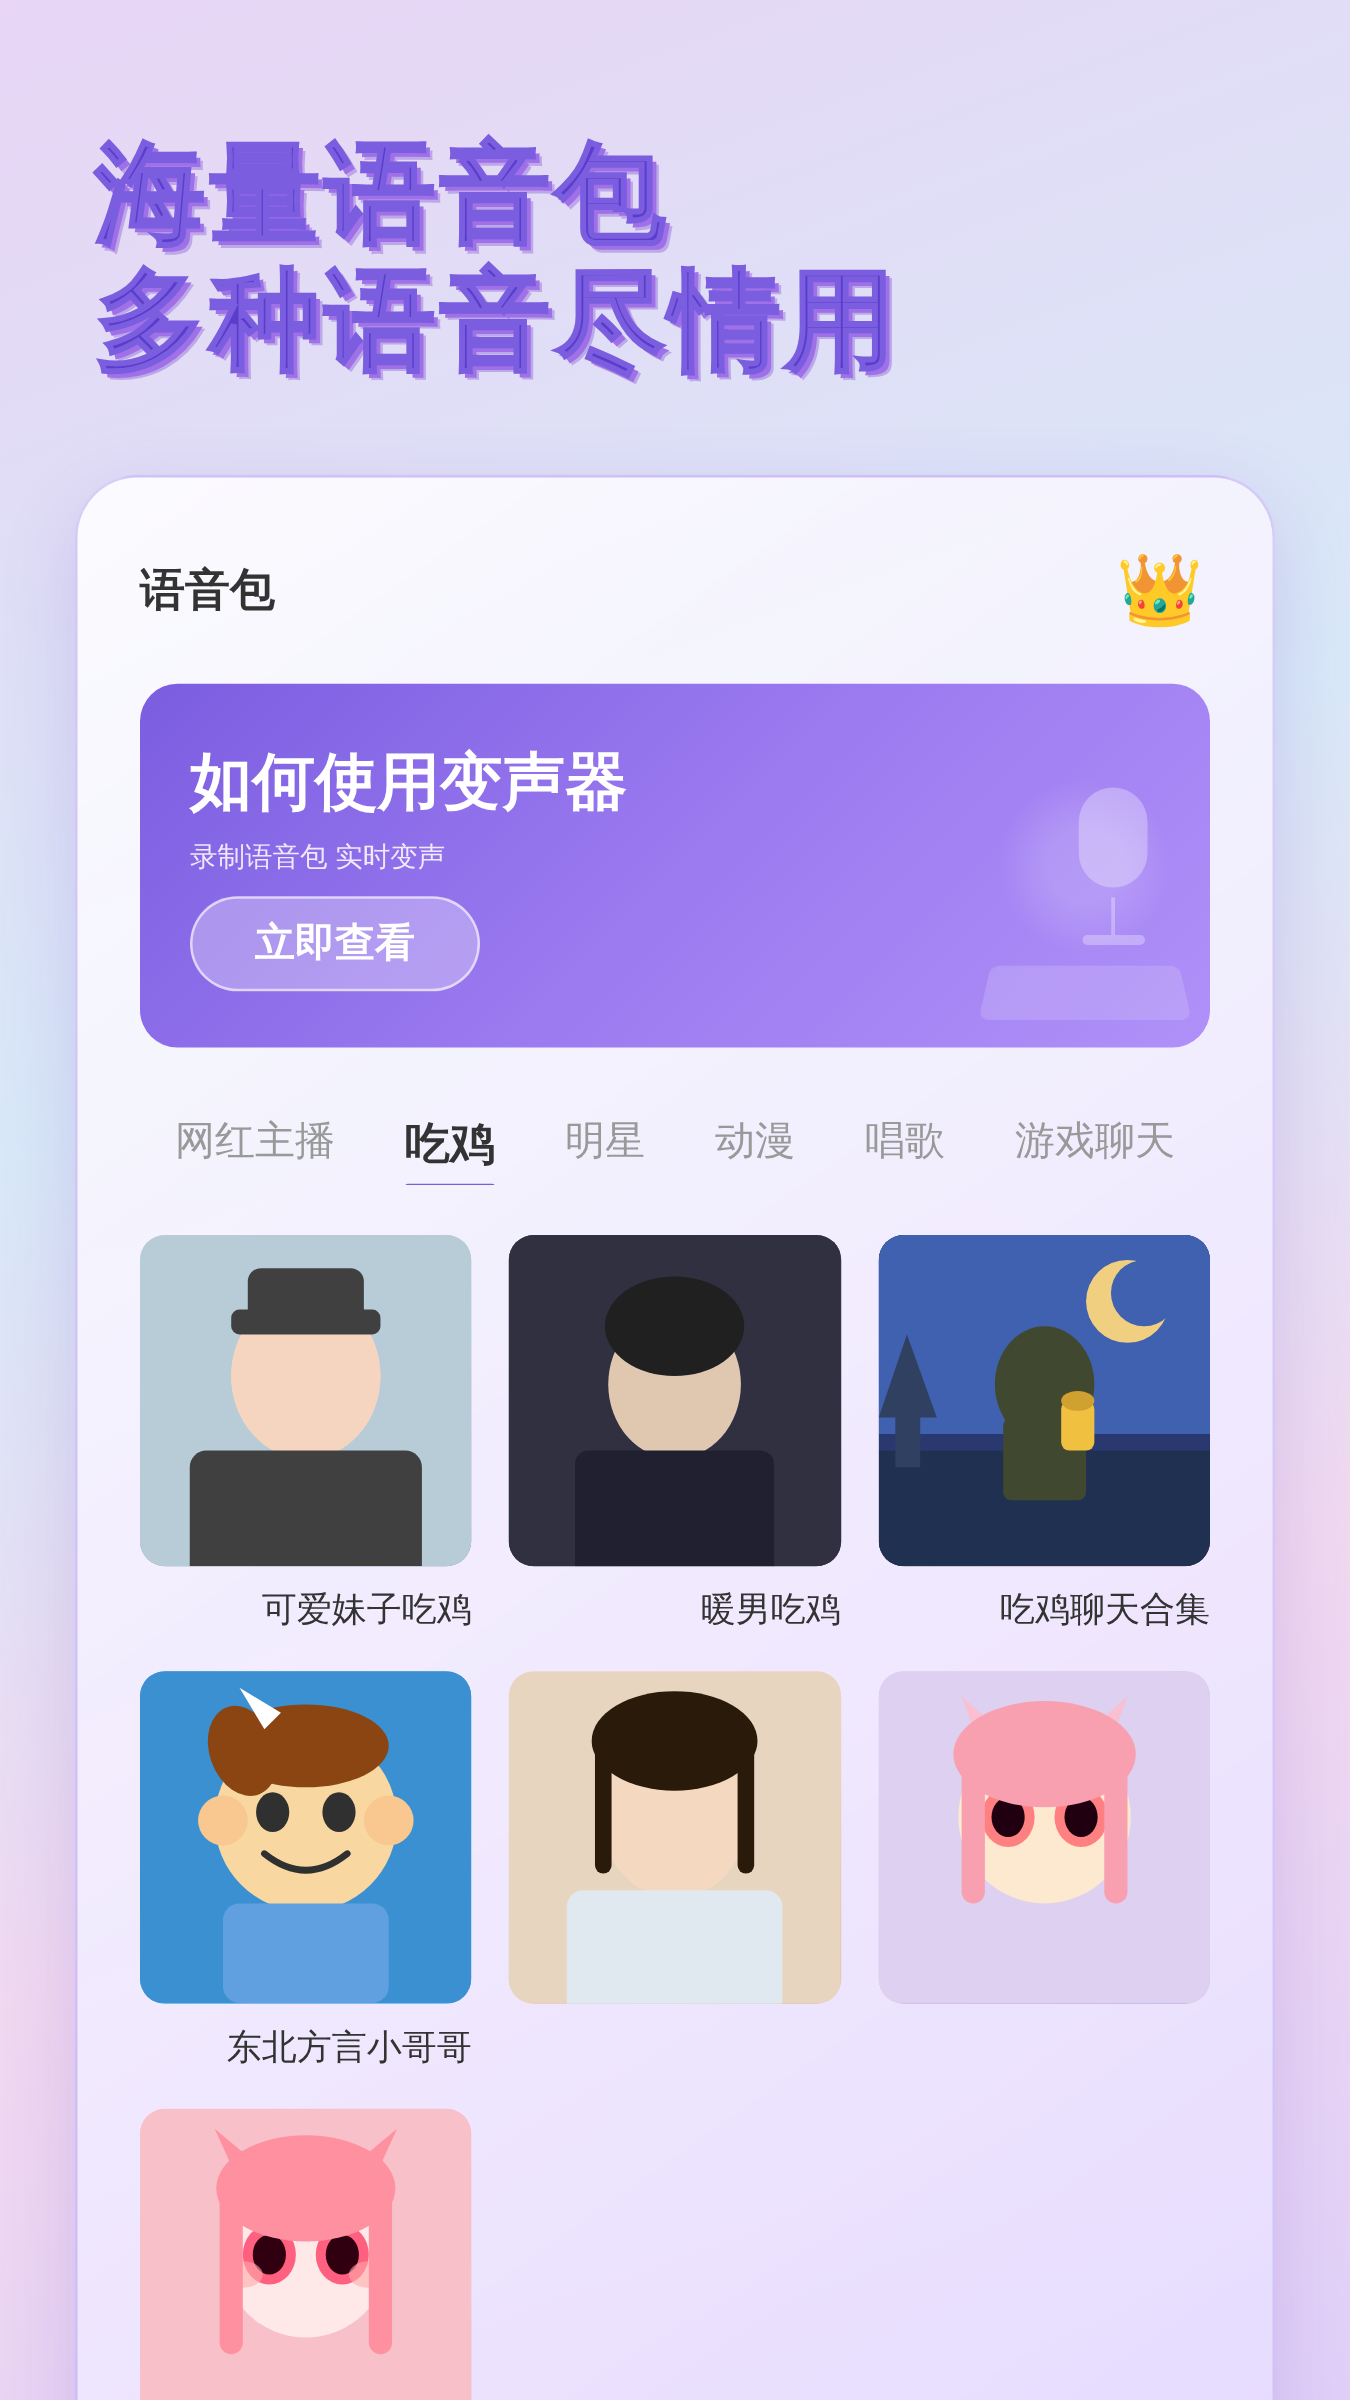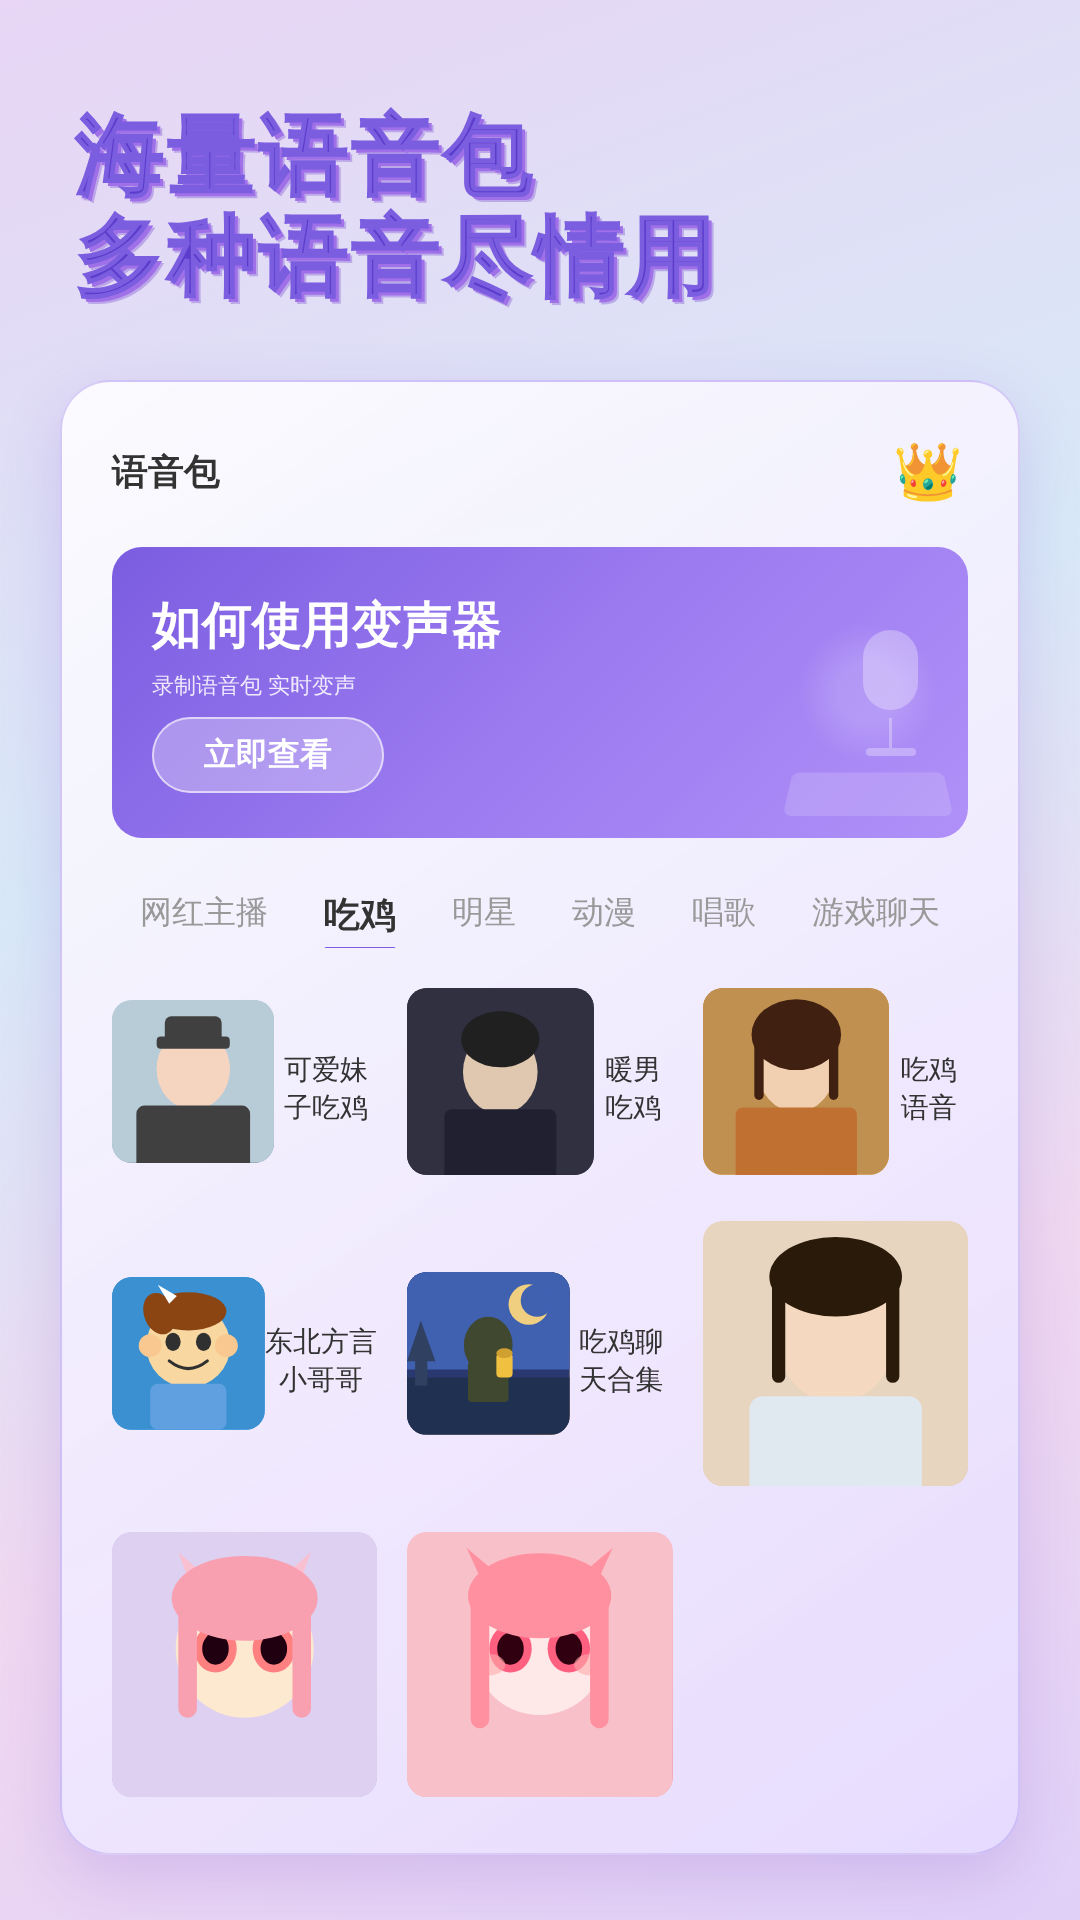--- a/index.html
+++ b/index.html
@@ -180,22 +180,22 @@
       border-radius: 3px;
     }
 
     .grid {
       display: grid;
       grid-template-columns: repeat(3, 1fr);
       gap: 30px;
     }
     .grid-item {
       display: flex;
-      flex-direction: row;
-      align-items: center;
+      flex-direction: column;
+      align-items: flex-end;
     }
     .grid-img {
       width: 100%;
       aspect-ratio: 1;
       border-radius: 20px;
       overflow: hidden;
       margin-bottom: 16px;
       position: relative;
     }
     .grid-label {
@@ -335,35 +335,47 @@
             <ellipse cx="100" cy="90" rx="40" ry="45" fill="#e0c8b0"></ellipse>
             <rect x="40" y="130" width="120" height="90" rx="8" fill="#202030"></rect>
 
             <ellipse cx="100" cy="55" rx="42" ry="30" fill="#202020"></ellipse>
           </svg>
         </div>
       </div>
       <div class="grid-label">暖男吃鸡</div>
     </div>
 
-    <div class="grid-item">
-      <div class="grid-img img-girl2">
-        <div class="char-detail">
-          <svg width="100%" height="100%" viewBox="0 0 200 200" xmlns="http://www.w3.org/2000/svg">
-            <rect width="200" height="200" fill="#c09050"></rect>
-            <ellipse cx="100" cy="85" rx="42" ry="48" fill="#f0d0b0"></ellipse>
-            <rect x="35" y="128" width="130" height="90" rx="8" fill="#c07030"></rect>
-
-            <ellipse cx="100" cy="50" rx="48" ry="38" fill="#402010"></ellipse>
-            <rect x="55" y="50" width="10" height="70" rx="5" fill="#402010"></rect>
-            <rect x="135" y="50" width="10" height="70" rx="5" fill="#402010"></rect>
-          </svg>
-        </div>
-      </div>
-      <div class="grid-label">吃鸡语音</div>
+
+    <div class="grid-item">
+      <div class="grid-img img-pubg">
+        <div class="char-detail">
+          <svg width="100%" height="100%" viewBox="0 0 200 200" xmlns="http://www.w3.org/2000/svg">
+
+            <rect width="200" height="200" fill="#2a3870"></rect>
+
+            <rect width="200" height="120" fill="#4060b0"></rect>
+
+            <circle cx="150" cy="40" r="25" fill="#f0d080"></circle>
+            <circle cx="160" cy="35" r="20" fill="#4060b0"></circle>
+
+            <rect y="130" width="200" height="70" fill="#203050"></rect>
+
+            <rect x="10" y="90" width="15" height="50" fill="#304060"></rect>
+            <polygon points="17,60 0,110 35,110" fill="#304060"></polygon>
+
+            <ellipse cx="100" cy="90" rx="30" ry="35" fill="#404830"></ellipse>
+            <rect x="75" y="110" width="50" height="50" rx="5" fill="#404830"></rect>
+
+            <rect x="110" y="100" width="20" height="30" rx="5" fill="#f0c040"></rect>
+            <ellipse cx="120" cy="100" rx="10" ry="6" fill="#d0a030"></ellipse>
+          </svg>
+        </div>
+      </div>
+      <div class="grid-label">吃鸡聊天合集</div>
     </div>
 
     <div class="grid-item">
       <div class="grid-img img-cartoon-boy">
         <div class="char-detail">
           <svg width="100%" height="100%" viewBox="0 0 200 200" xmlns="http://www.w3.org/2000/svg">
             <rect width="200" height="200" fill="#3a90d0"></rect>
 
             <circle cx="100" cy="90" r="55" fill="#f8d8a0"></circle>
 
@@ -378,48 +390,20 @@
             <ellipse cx="100" cy="45" rx="50" ry="25" fill="#8b4513"></ellipse>
             <ellipse cx="62" cy="48" rx="20" ry="28" fill="#8b4513" transform="rotate(-20 62 48)"></ellipse>
 
             <polygon points="75,35 60,10 85,25" fill="white"></polygon>
 
             <rect x="50" y="140" width="100" height="60" rx="10" fill="#60a0e0"></rect>
           </svg>
         </div>
       </div>
       <div class="grid-label">东北方言小哥哥</div>
-    </div>
-
-    <div class="grid-item">
-      <div class="grid-img img-pubg">
-        <div class="char-detail">
-          <svg width="100%" height="100%" viewBox="0 0 200 200" xmlns="http://www.w3.org/2000/svg">
-
-            <rect width="200" height="200" fill="#2a3870"></rect>
-
-            <rect width="200" height="120" fill="#4060b0"></rect>
-
-            <circle cx="150" cy="40" r="25" fill="#f0d080"></circle>
-            <circle cx="160" cy="35" r="20" fill="#4060b0"></circle>
-
-            <rect y="130" width="200" height="70" fill="#203050"></rect>
-
-            <rect x="10" y="90" width="15" height="50" fill="#304060"></rect>
-            <polygon points="17,60 0,110 35,110" fill="#304060"></polygon>
-
-            <ellipse cx="100" cy="90" rx="30" ry="35" fill="#404830"></ellipse>
-            <rect x="75" y="110" width="50" height="50" rx="5" fill="#404830"></rect>
-
-            <rect x="110" y="100" width="20" height="30" rx="5" fill="#f0c040"></rect>
-            <ellipse cx="120" cy="100" rx="10" ry="6" fill="#d0a030"></ellipse>
-          </svg>
-        </div>
-      </div>
-      <div class="grid-label">吃鸡聊天合集</div>
     </div>
 
 
     <div class="grid-item">
       <div class="grid-img img-girl3">
         <div class="char-detail">
           <svg width="100%" height="100%" viewBox="0 0 200 200" xmlns="http://www.w3.org/2000/svg">
             <rect width="200" height="200" fill="#e8d5c0"></rect>
             <ellipse cx="100" cy="85" rx="45" ry="52" fill="#f5d8c0"></ellipse>
             <rect x="35" y="132" width="130" height="80" rx="10" fill="#e0e8f0"></rect>

